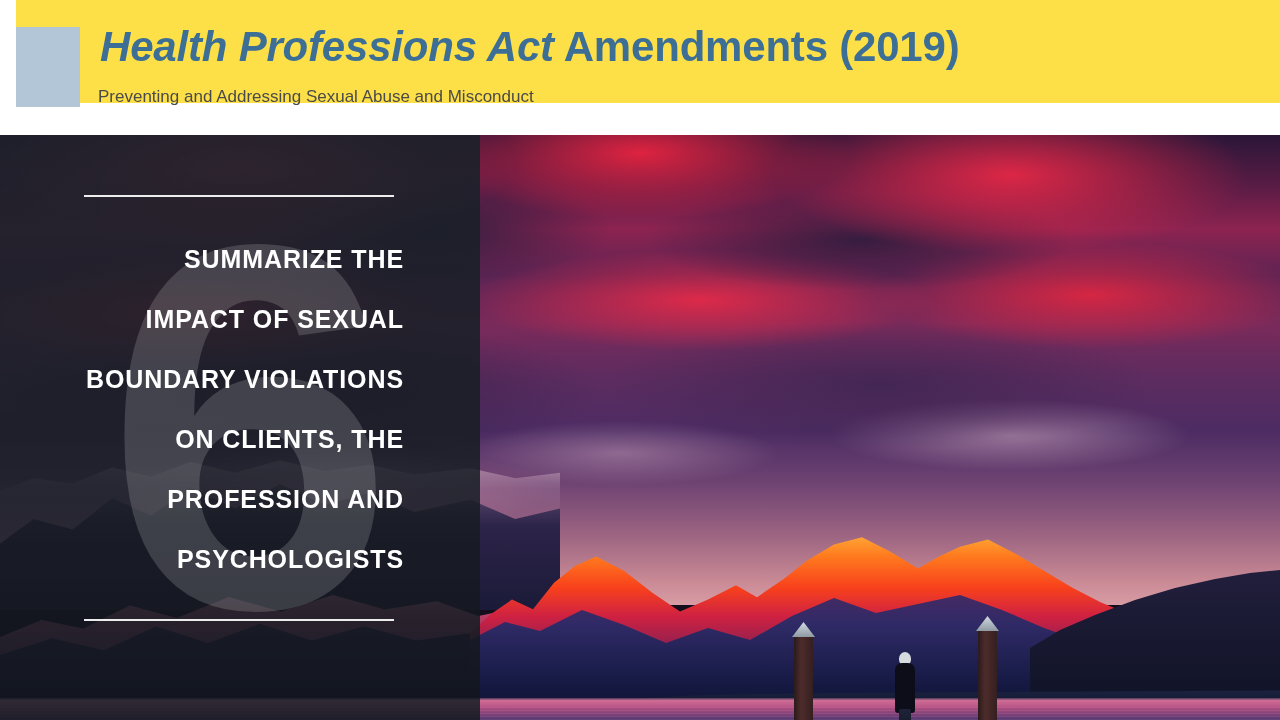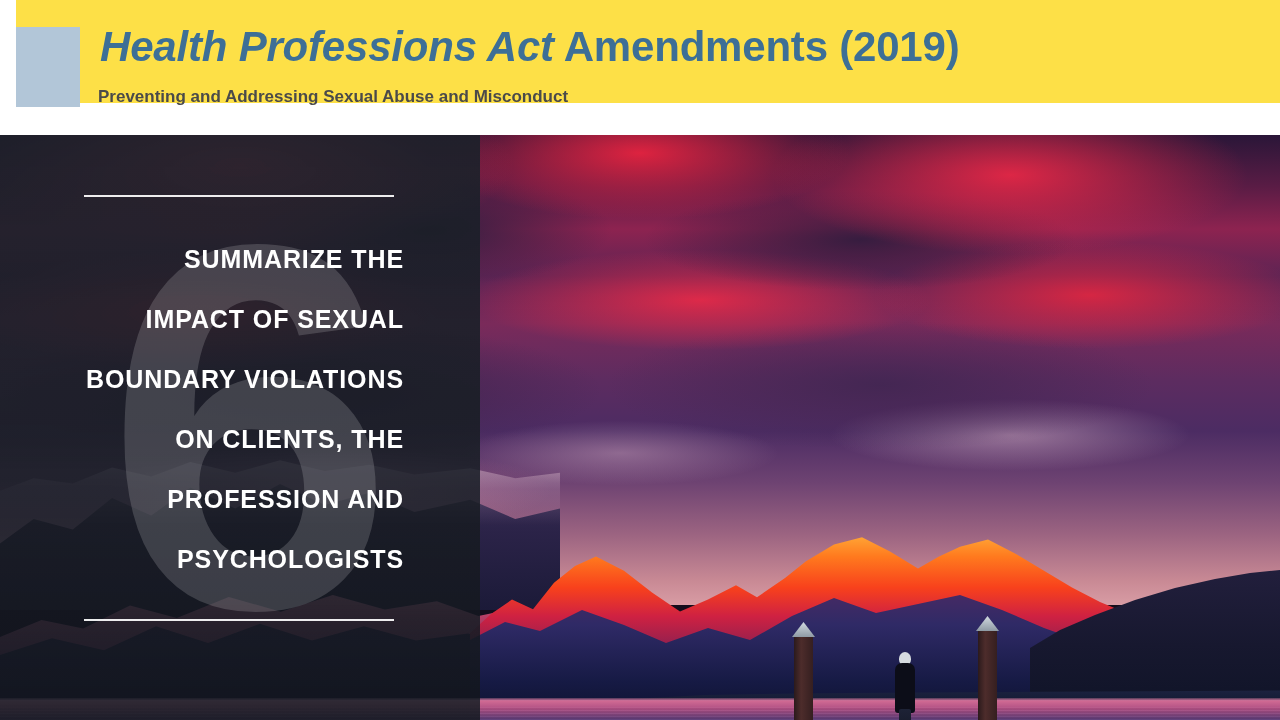--- a/index.html
+++ b/index.html
@@ -25,21 +25,21 @@
   .header-title {
     position:absolute; left:84px; top:23px;
     font-size:42px; line-height:48px; color:#3d6f96;
     white-space:nowrap; letter-spacing:-0.2px;
   }
   .title-em  { font-weight:bold; font-style:italic; }
   .title-reg { font-weight:bold; font-style:normal; }
   .header-sub {
     position:absolute; left:82px; top:86px;
     font-size:17px; line-height:22px; color:#4a4a4a;
-    font-weight:bold; white-space:nowrap;
+    font-weight:normal; white-space:nowrap;
   }
 
   
   .stage {
     position:absolute; left:0; top:135px; width:1280px; height:585px;
     overflow:hidden; background:#140d1c;
   }
   .photo { position:absolute; inset:0; overflow:hidden; }
 
   

